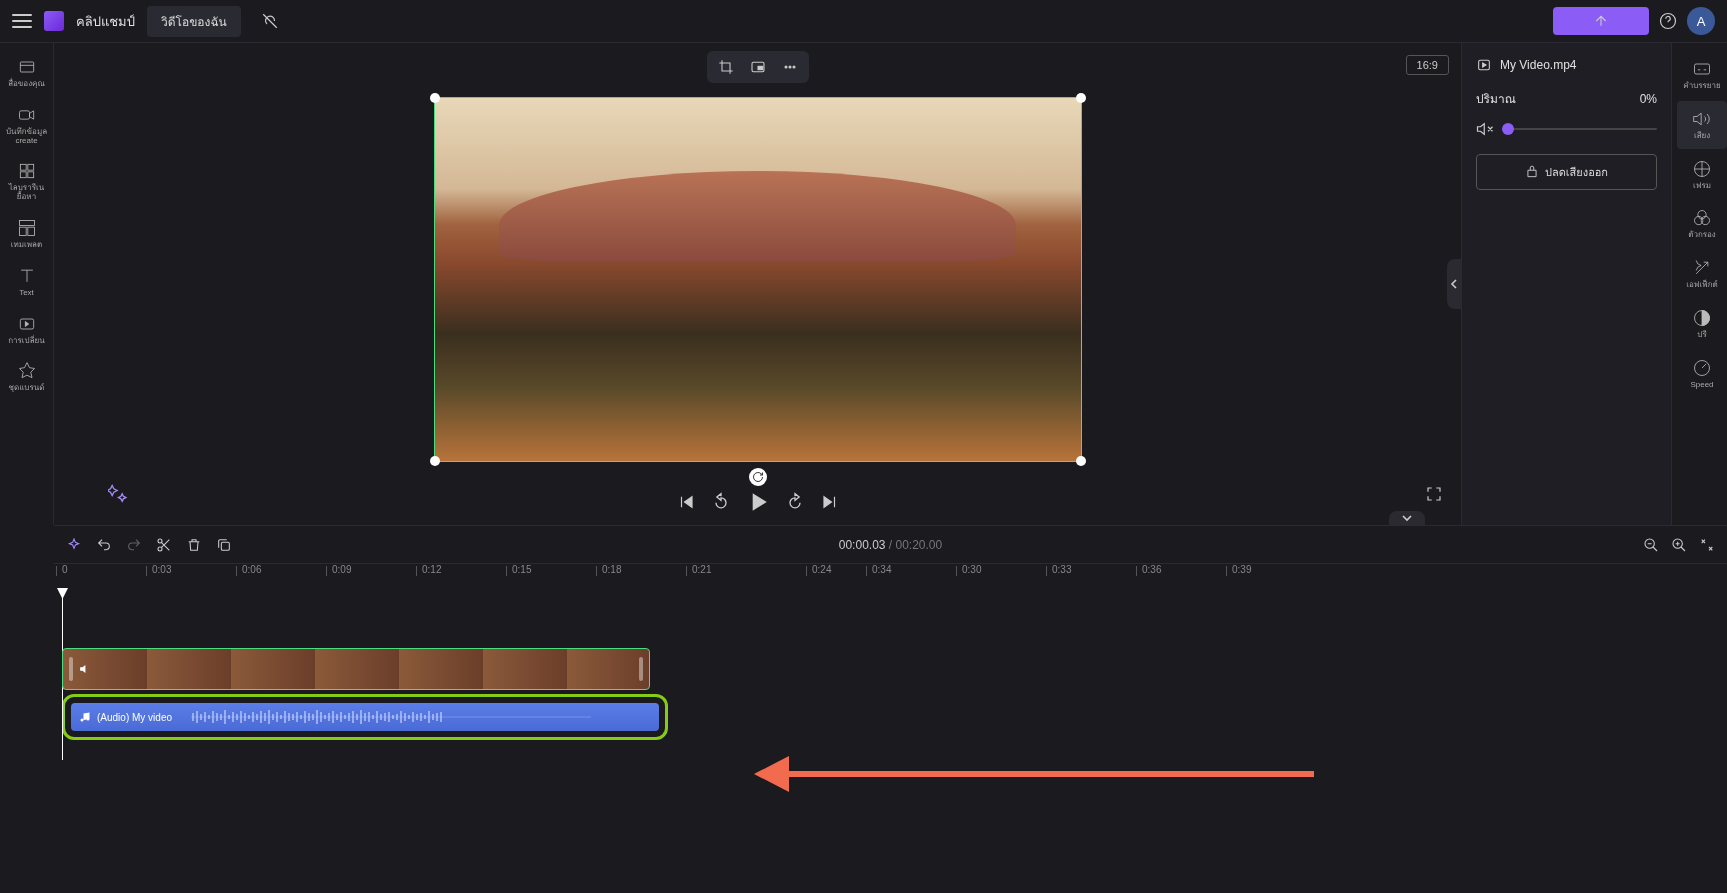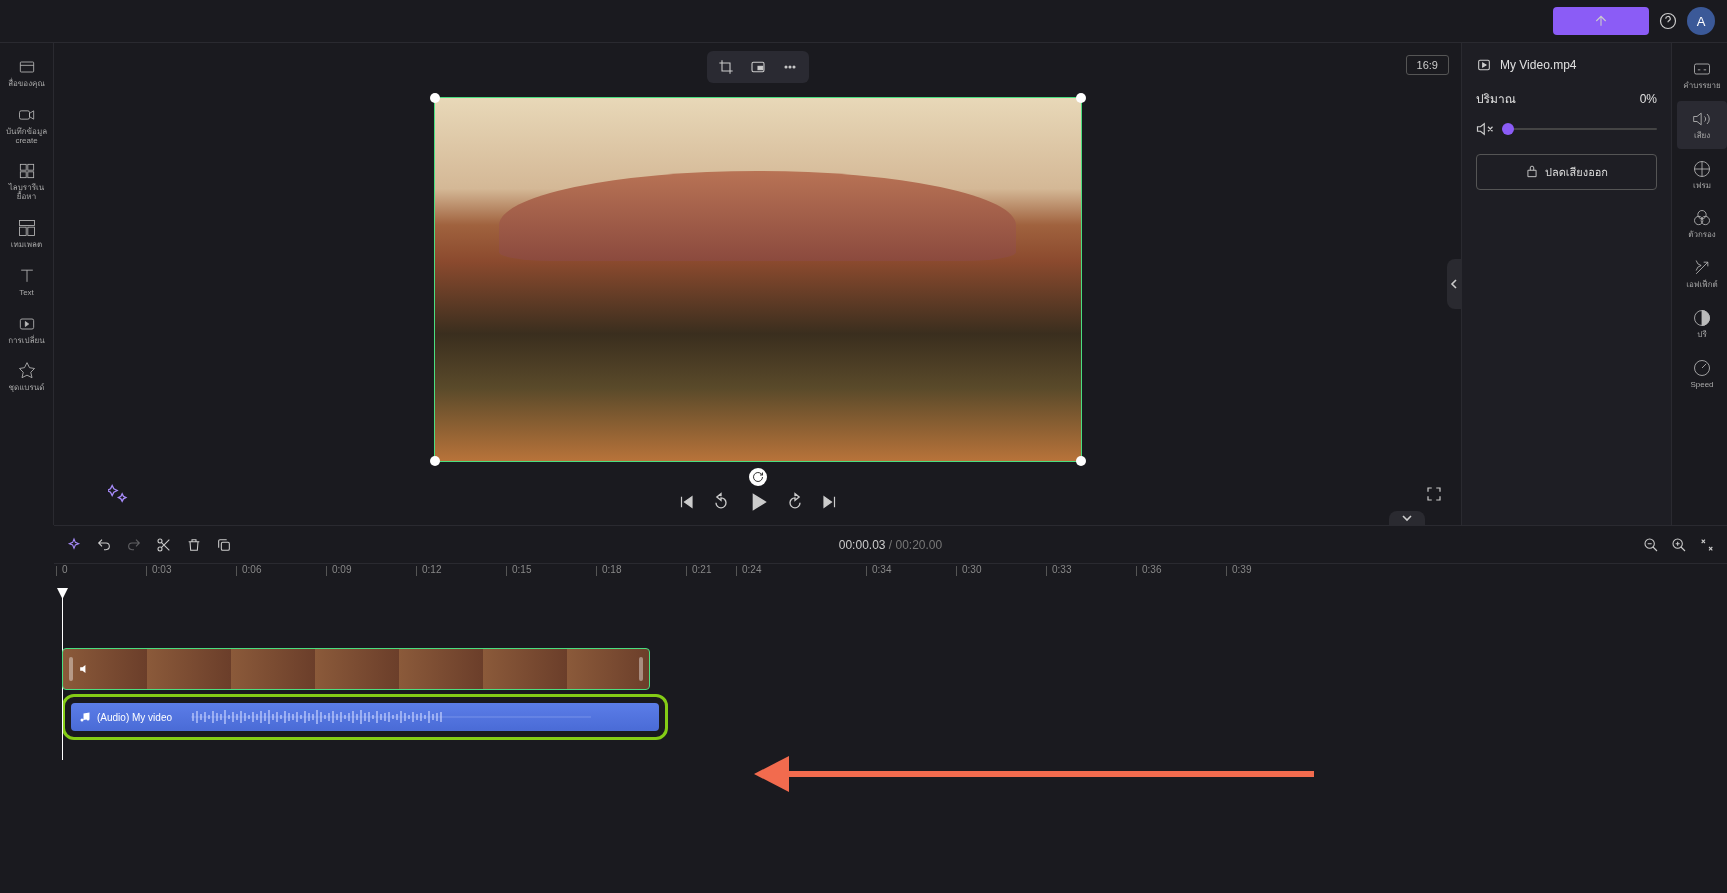--- a/index.html
+++ b/index.html
@@ -82,20 +82,33 @@
 .audio-track { width: 588px; height: 28px; background: linear-gradient(#5b7de8, #4a6bd6); border-radius: 4px; display: flex; align-items: center; padding: 0 8px; gap: 6px; font-size: 10px; color: #fff; position: relative; overflow: hidden; }
 .audio-waveform { position: absolute; left: 120px; right: 8px; top: 50%; transform: translateY(-50%); height: 16px; }
 .arrow-annotation { position: absolute; left: 700px; right: 20px; top: 166px; height: 40px; pointer-events: none; }
 
 svg.icon { stroke: #ccc; fill: none; stroke-width: 1.6; }
 </style>
 </head>
 <body>
 
 <div class="topbar">
+  <div class="topbar-left">
+    <div class="hamburger">
+        <span></span>
+        <span></span>
+        <span></span>
+      </div>
+    <div class="app-logo"></div>
+    <div class="app-name">คลิปแชมป์</div>
+    <div class="top-tab">วิดีโอของฉัน</div>
+    <svg class="icon sync-icon" viewBox="0 0 24 24">
+        <path d="M8 16a6 6 0 1 1 10-4M3 3l18 18"></path>
+      </svg>
+  </div>
   <div class="topbar-right">
     <div class="export-btn">
       <svg class="icon" width="16" height="16" viewBox="0 0 24 24" stroke="#fff">
           <path d="M12 19V5M5 12l7-7 7 7"></path>
         </svg>
     </div>
     <svg class="icon help-icon" viewBox="0 0 24 24">
         <circle cx="12" cy="12" r="10"></circle>
         <path d="M9 9a3 3 0 1 1 4 2.8c-.7.4-1 1-1 1.7M12 17h.01"></path>
       </svg>
@@ -381,21 +394,21 @@
 
   <div class="ruler" id="ruler">
       <div class="ruler-tick" style="left: 8px;">0</div>
       <div class="ruler-tick" style="left: 98px;">0:03</div>
       <div class="ruler-tick" style="left: 188px;">0:06</div>
       <div class="ruler-tick" style="left: 278px;">0:09</div>
       <div class="ruler-tick" style="left: 368px;">0:12</div>
       <div class="ruler-tick" style="left: 458px;">0:15</div>
       <div class="ruler-tick" style="left: 548px;">0:18</div>
       <div class="ruler-tick" style="left: 638px;">0:21</div>
-      <div class="ruler-tick" style="left: 688px;">0:24</div>
+      <div class="ruler-tick" style="left: 758px;">0:24</div>
       <div class="ruler-tick" style="left: 818px;">0:34</div>
       <div class="ruler-tick" style="left: 908px;">0:30</div>
       <div class="ruler-tick" style="left: 998px;">0:33</div>
       <div class="ruler-tick" style="left: 1088px;">0:36</div>
       <div class="ruler-tick" style="left: 1178px;">0:39</div>
     </div>
 
   <div class="tracks">
     <div class="playhead"></div>
     <div class="video-track">

